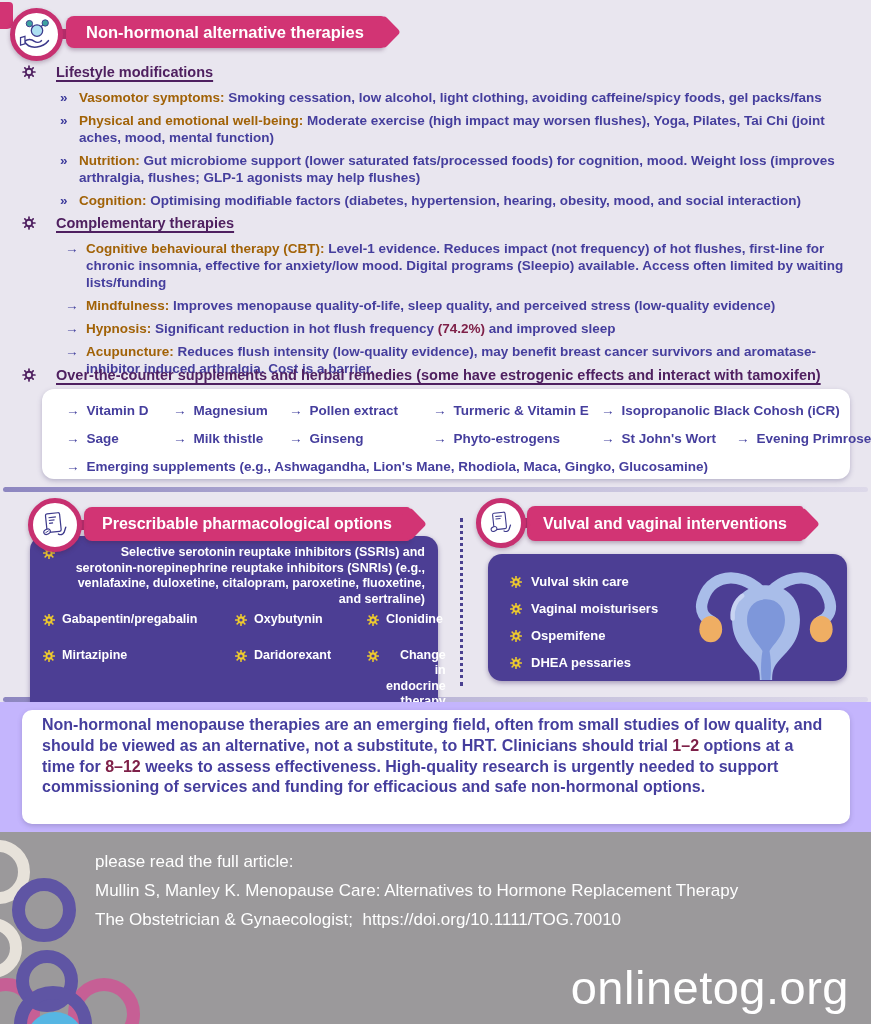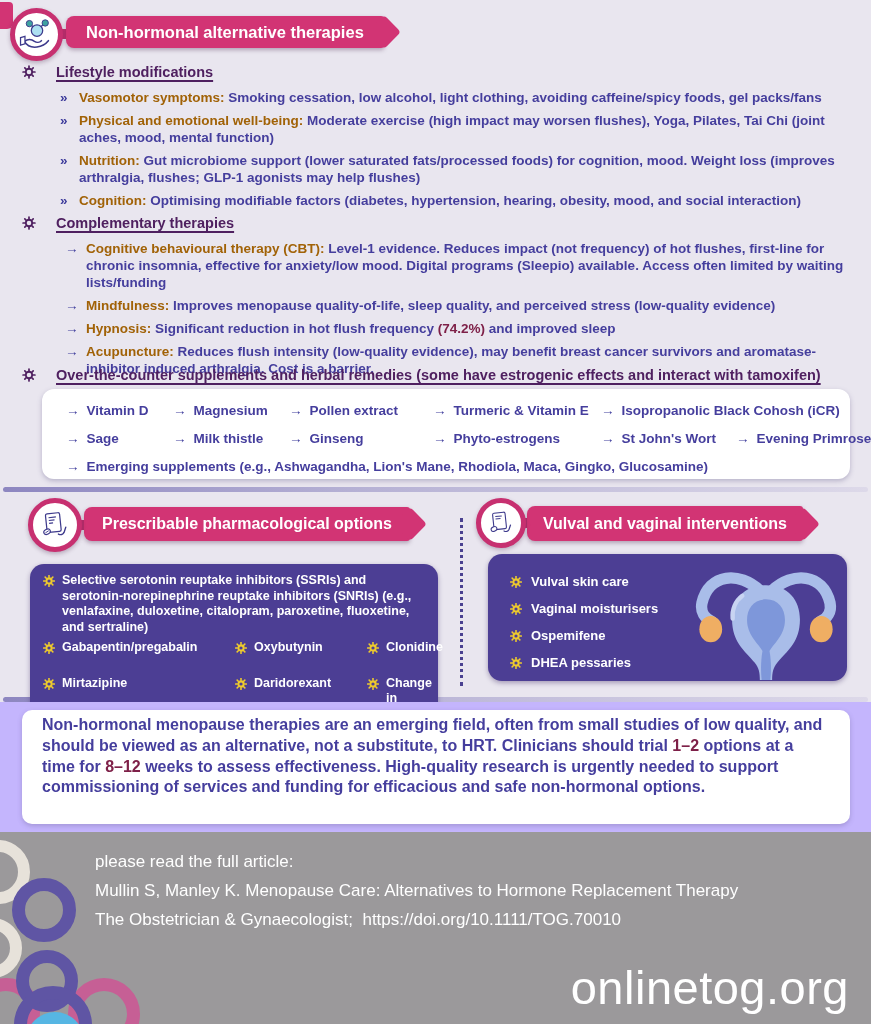--- a/index.html
+++ b/index.html
@@ -56,21 +56,21 @@
   
   .mid { position:relative; height:205px; background:#e9e6ef; }
   .rx-circle { left:28px; top:6px; width:54px; height:54px; }
   .rx-stem { left:74px; top:28px; width:16px; }
   .rx-banner { left:84px; top:15px; height:34px; font-size:16px; padding:0 18px; }
   .vv-circle { left:476px; top:6px; width:50px; height:50px; }
   .vv-stem { left:518px; top:26px; width:16px; }
   .vv-banner { left:527px; top:14px; height:35px; font-size:16px; padding:0 16px; }
   .pbox { position:absolute; background:#4c3e94; border-radius:14px; color:#fff;
             box-shadow:0 2px 5px rgba(60,40,100,.4); }
-  .rx-box { left:30px; top:72px; width:408px; min-height:131px; padding:9px 13px 8px; }
+  .rx-box { left:30px; top:44px; width:408px; min-height:131px; padding:9px 13px 8px;text-align:right; }
   .vv-box { left:488px; top:62px; width:359px; height:127px; padding:12px 0 10px 22px;
             display:flex; align-items:flex-start; }
   .pitem { display:flex; gap:7px; font-size:12.5px; line-height:15.5px; font-weight:700; }
   .rx-grid { margin-top:5px; display:grid; grid-template-columns:172px 112px 1fr; row-gap:6px;
             column-gap:4px;gap:20px; }
   .nk3 { grid-column:1 / 3; }
   .vv-list { list-style:none; flex:1 1 auto; padding-top:8px; }
   .vv-list li { display:flex; gap:9px; font-size:13px; font-weight:700; margin-bottom:12px; }
   .vdotted { position:absolute; left:460px; top:26px; height:168px; width:0;
             border-left:3px dotted #4a4190; }

